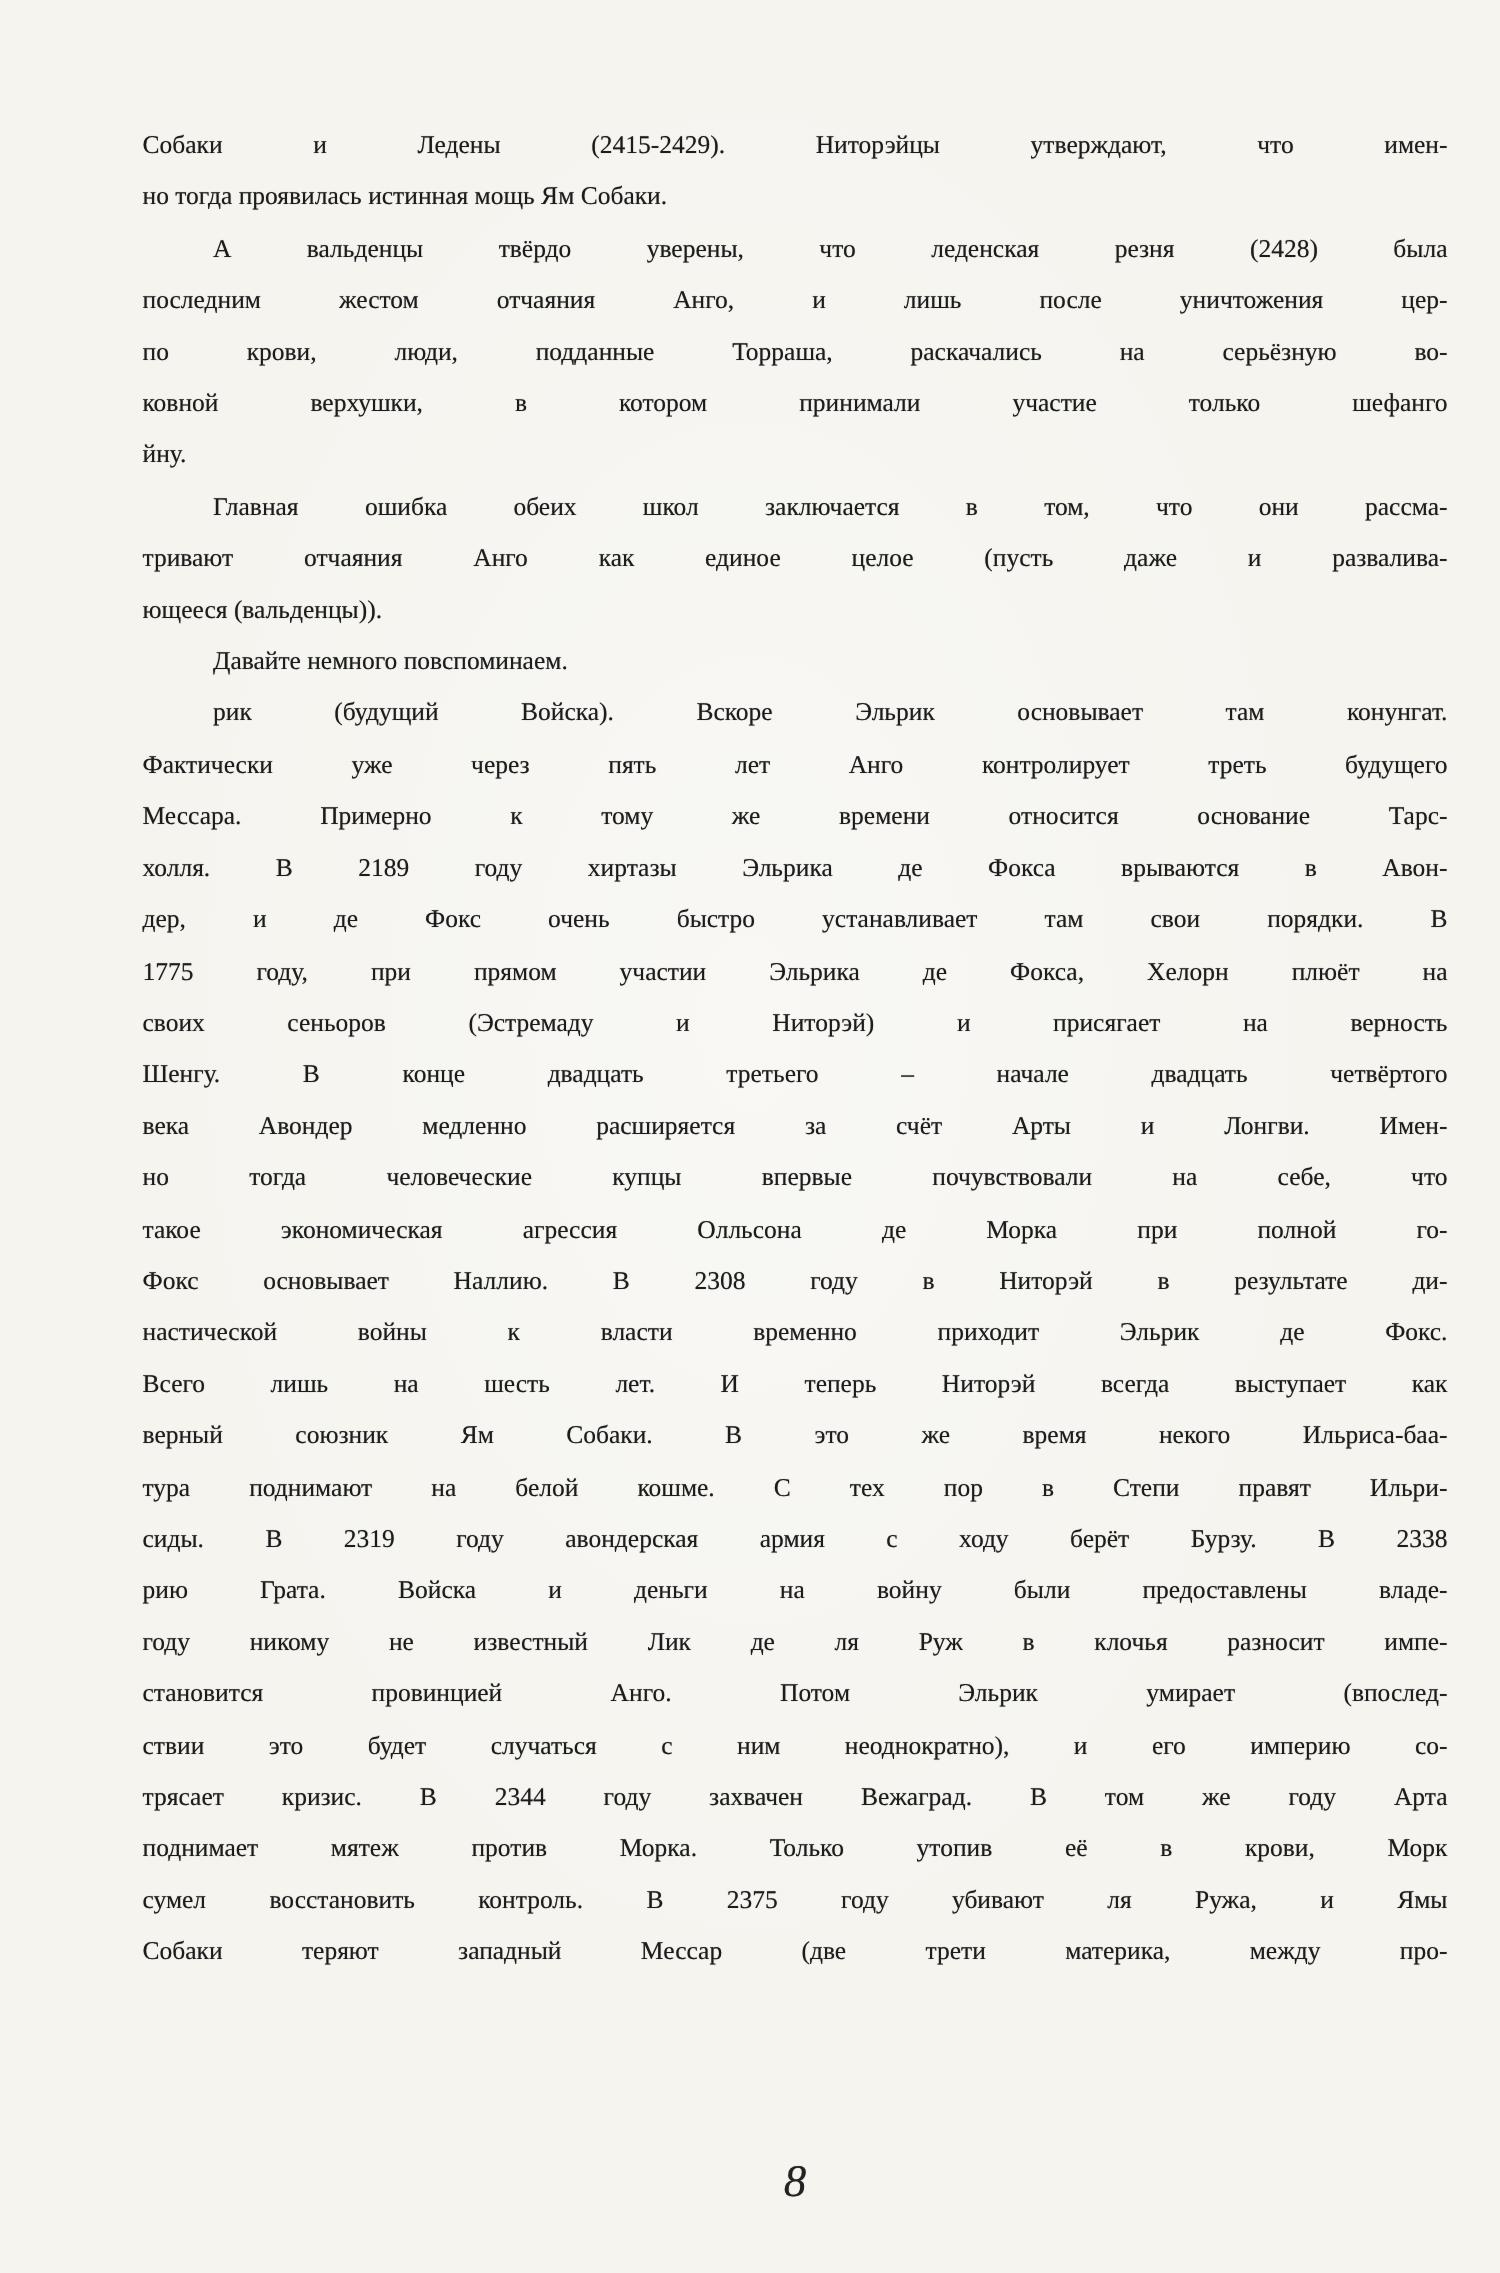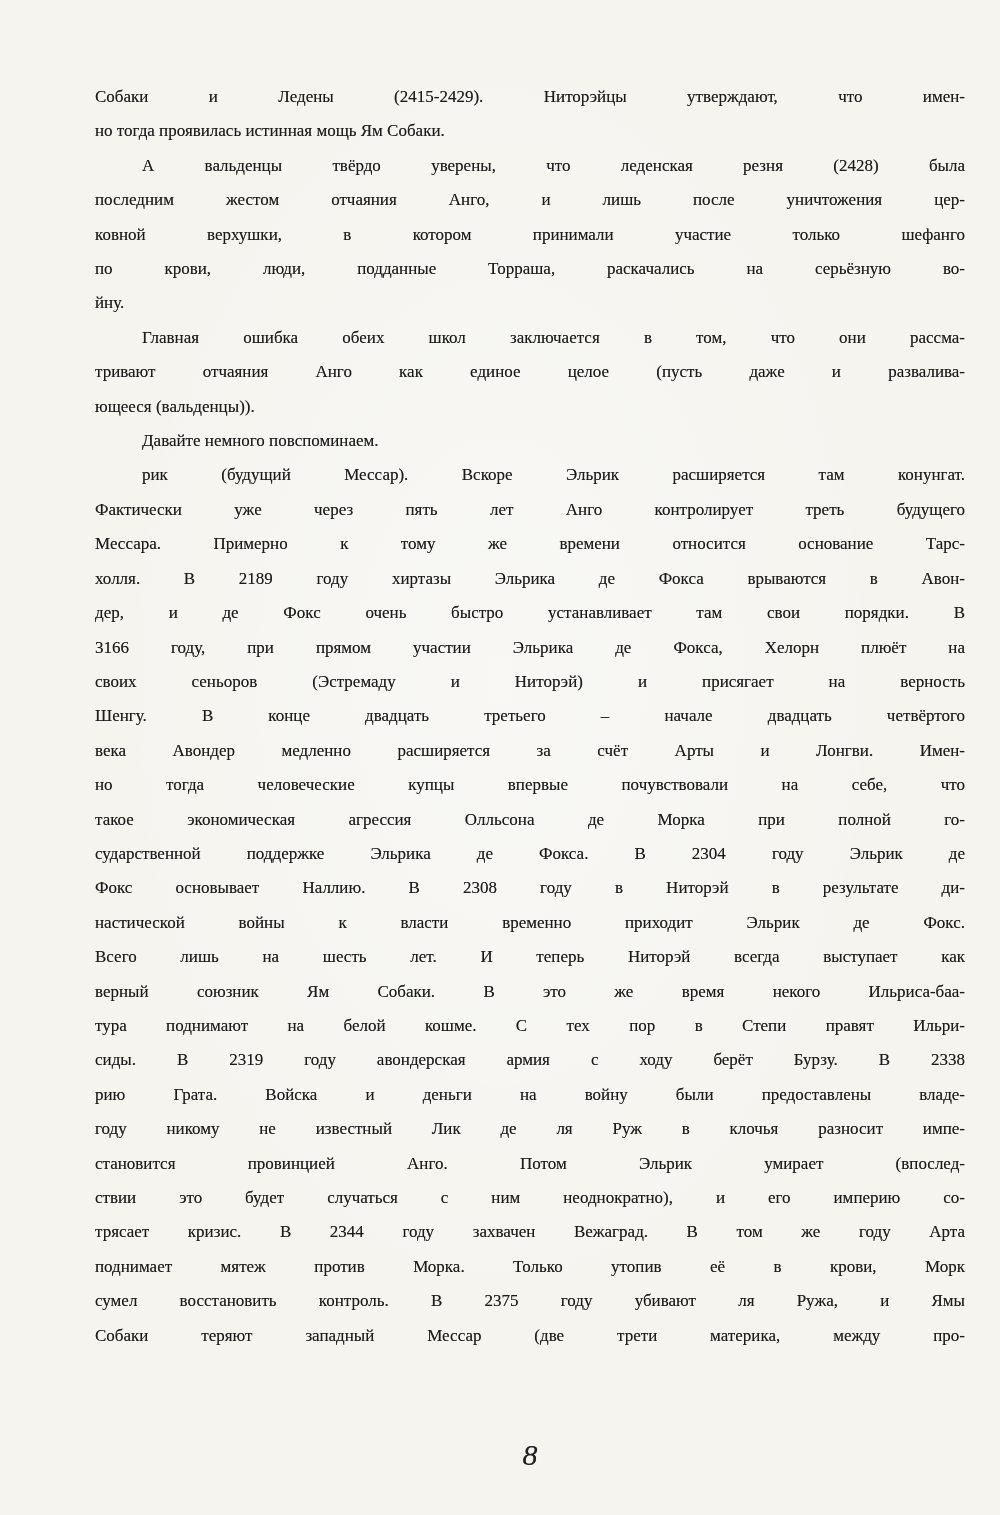--- a/index.html
+++ b/index.html
@@ -62,45 +62,44 @@
 
 <div class="page">
   <div class="text-block" style="color: rgb(28, 28, 28);">
       <p class="para">
         <span class="line">Собаки и Ледены (2415-2429). Ниторэйцы утверждают, что имен-</span>
         <span class="line last">но тогда проявилась истинная мощь Ям Собаки.</span>
       </p>
       <p class="para indent">
         <span class="line">А вальденцы твёрдо уверены, что леденская резня (2428) была</span>
         <span class="line">последним жестом отчаяния Анго, и лишь после уничтожения цер-</span>
+        <span class="line">по крови, люди, подданные Торраша, раскачались на серьёзную во-</span>
         <span class="line">ковной верхушки, в котором принимали участие только шефанго</span>
-        <span class="line">по крови, люди, подданные Торраша, раскачались на серьёзную во-</span>
         <span class="line last">йну.</span>
       </p>
       <p class="para indent">
         <span class="line">Главная ошибка обеих школ заключается в том, что они рассма-</span>
         <span class="line">тривают отчаяния Анго как единое целое (пусть даже и развалива-</span>
         <span class="line last">ющееся (вальденцы)).</span>
       </p>
       <p class="para indent">
         <span class="line last">Давайте немного повспоминаем.</span>
       </p>
       <p class="para indent">
-        <span class="line">рик (будущий Мессар). Вскоре Эльрик расширяется там конунгат.</span>
+        <span class="line">рик (будущий Войска). Вскоре Эльрик основывает там конунгат.</span>
         <span class="line">Фактически уже через пять лет Анго контролирует треть будущего</span>
         <span class="line">Мессара. Примерно к тому же времени относится основание Тарс-</span>
         <span class="line">холля. В 2189 году хиртазы Эльрика де Фокса врываются в Авон-</span>
         <span class="line">дер, и де Фокс очень быстро устанавливает там свои порядки. В</span>
-        <span class="line">3166 году, при прямом участии Эльрика де Фокса, Хелорн плюёт на</span>
+        <span class="line">1775 году, при прямом участии Эльрика де Фокса, Хелорн плюёт на</span>
         <span class="line">своих сеньоров (Эстремаду и Ниторэй) и присягает на верность</span>
         <span class="line">Шенгу. В конце двадцать третьего – начале двадцать четвёртого</span>
         <span class="line">века Авондер медленно расширяется за счёт Арты и Лонгви. Имен-</span>
         <span class="line">но тогда человеческие купцы впервые почувствовали на себе, что</span>
         <span class="line">такое экономическая агрессия Олльсона де Морка при полной го-</span>
-        <span class="line">сударственной поддержке Эльрика де Фокса. В 2304 году Эльрик де</span>
         <span class="line">Фокс основывает Наллию. В 2308 году в Ниторэй в результате ди-</span>
         <span class="line">настической войны к власти временно приходит Эльрик де Фокс.</span>
         <span class="line">Всего лишь на шесть лет. И теперь Ниторэй всегда выступает как</span>
         <span class="line">верный союзник Ям Собаки. В это же время некого Ильриса-баа-</span>
         <span class="line">тура поднимают на белой кошме. С тех пор в Степи правят Ильри-</span>
         <span class="line">сиды. В 2319 году авондерская армия с ходу берёт Бурзу. В 2338</span>
         <span class="line">рию Грата. Войска и деньги на войну были предоставлены владе-</span>
         <span class="line">году никому не известный Лик де ля Руж в клочья разносит импе-</span>
         <span class="line">становится провинцией Анго. Потом Эльрик умирает (впослед-</span>
         <span class="line">ствии это будет случаться с ним неоднократно), и его империю со-</span>

